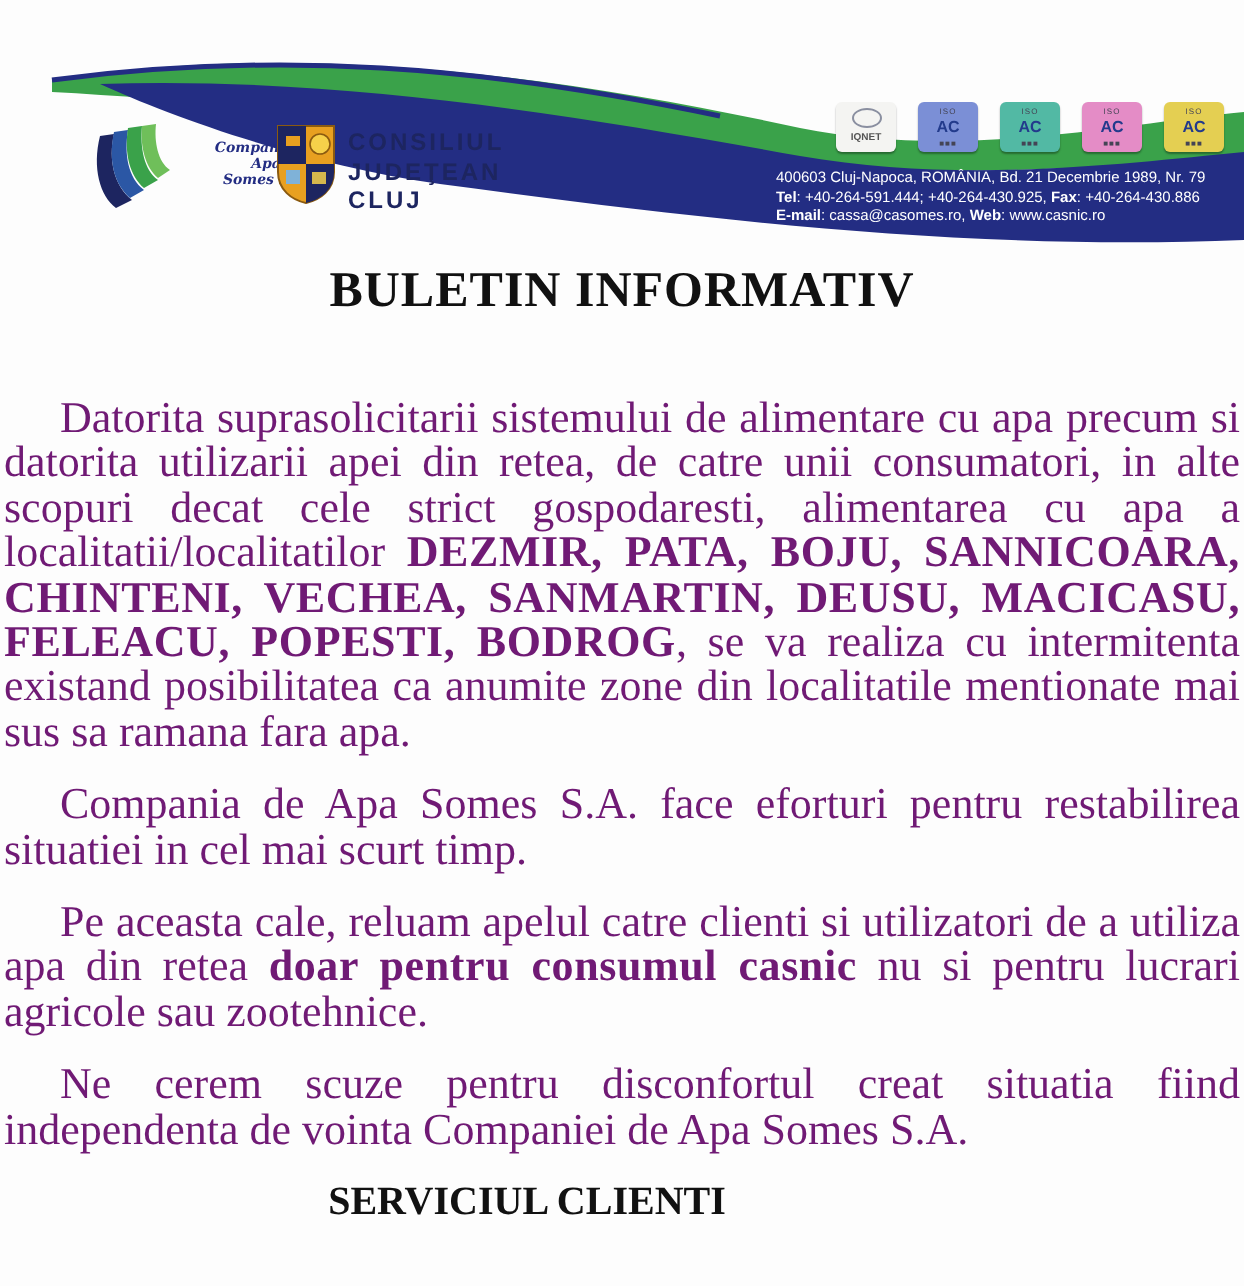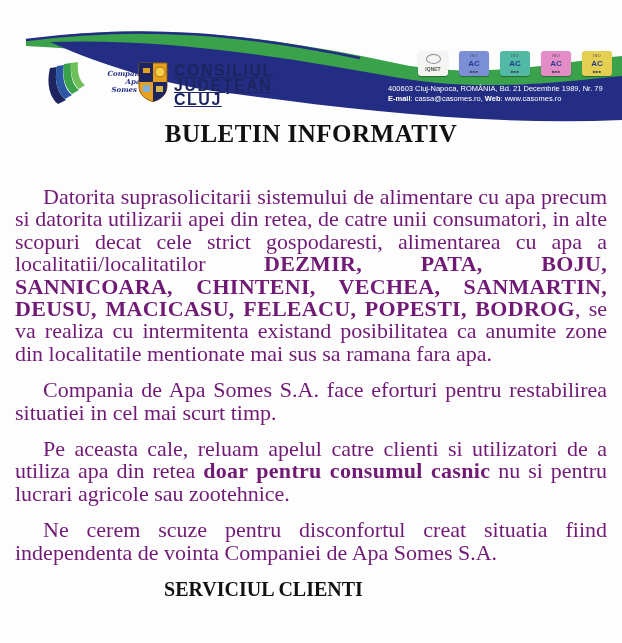--- a/index.html
+++ b/index.html
@@ -12,38 +12,38 @@
   .header svg.swoosh{position:absolute;top:0;left:0;}
 
   .company-logo{position:absolute;top:58px;left:44px;width:120px;height:50px;}
   .company-logo .scripttext{position:absolute;left:58px;top:12px;width:62px;
       font-family:"DejaVu Serif",serif;font-style:italic;font-weight:bold;
       font-size:7px;line-height:8px;color:#232d83;text-align:center;}
 
   .shield{position:absolute;top:62px;left:138px;width:30px;height:40px;}
   .council-text{position:absolute;top:64px;left:174px;
       font-family:"Liberation Sans",sans-serif;font-weight:bold;
-      font-size:16px;line-height:14.5px;color:#1d2560;letter-spacing:1.5px;text-decoration:underline;}
+      font-size:12px;line-height:14.5px;color:#1d2560;letter-spacing:1.5px;}
 
   .badges{position:absolute;top:51px;left:418px;display:flex;gap:11px;}
   .badge{width:30px;height:25px;border-radius:3px;
       font-family:"Liberation Sans",sans-serif;font-weight:bold;font-size:8px;
       color:#233b8c;display:flex;flex-direction:column;align-items:center;
       justify-content:center;box-shadow:0 1px 1px rgba(0,0,0,.35);line-height:8px;}
   .badge .mini{font-size:4px;font-weight:normal;color:#445;letter-spacing:.5px;}
   .badge.iqnet{color:#555;font-size:5px;}
   .badge.iqnet .globe{width:13px;height:8px;border:1px solid #8a8fa0;border-radius:50%;margin-bottom:1px;}
 
   .address{position:absolute;top:84px;left:388px;width:232px;
       font-family:"Liberation Sans",sans-serif;font-size:7.5px;line-height:9.5px;
       color:#ffffff;}
   .address b{color:#ffffff;}
 
   
-  .doc{position:absolute;top:120px;left:0;width:622px;padding:0 15px;box-sizing:border-box;}
+  .doc{position:absolute;top:132px;left:0;width:622px;padding:0 2px;box-sizing:border-box;}
   .title{text-align:center;font-weight:bold;font-size:25px;letter-spacing:.5px;
       margin:0 0 38px 0;color:#111;}
   .doc p{margin:0 0 14px 0;font-size:22px;line-height:22.4px;
       text-align:justify;text-indent:28px;color:#701a75;}
   .doc p b{letter-spacing:.3px;}
   .footer-heading{text-align:center;font-weight:bold;font-size:20px;
       margin:10px 95px 0 0;color:#111;}
 </style>
 </head>
 <body>
@@ -113,21 +113,22 @@
       </div>
       <div class="badge" style="background: rgb(228, 207, 82);">
         <span class="mini">ISO</span>
           <span>AC</span>
           <span class="mini">■■■</span>
       </div>
     </div>
 
     <div class="address">
       <div>400603 Cluj-Napoca, ROMÂNIA, Bd. 21 Decembrie 1989, Nr. 79</div>
-      <div><b>E-mail</b><span>: cassa@casomes.ro, </span><b>Web</b><span>: www.casomes.ro</span></div>
+      <div><b>Tel</b><span>: +40-264-591.444; +40-264-430.925, </span><b>Fax</b><span>: +40-264-430.886</span></div>
+      <div><b>E-mail</b><span>: cassa@casomes.ro, </span><b>Web</b><span>: www.casnic.ro</span></div>
     </div>
   </div>
 
   <div class="doc">
     <h1 class="title">BULETIN INFORMATIV</h1>
 
     <p><span>Datorita suprasolicitarii sistemului de alimentare cu apa precum si datorita utilizarii apei din retea, de catre unii consumatori, in alte scopuri decat cele strict gospodaresti, alimentarea cu apa a localitatii/localitatilor </span><b>DEZMIR, PATA, BOJU, SANNICOARA, CHINTENI, VECHEA, SANMARTIN, DEUSU, MACICASU, FELEACU, POPESTI, BODROG</b><span>, se va realiza cu intermitenta existand posibilitatea ca anumite zone din localitatile mentionate mai sus sa ramana fara apa.</span></p>
     <p><span>Compania de Apa Somes S.A. face eforturi pentru restabilirea situatiei in cel mai scurt timp.</span></p>
     <p><span>Pe aceasta cale, reluam apelul catre clienti si utilizatori de a utiliza apa din retea </span><b>doar pentru consumul casnic</b><span> nu si pentru lucrari agricole sau zootehnice.</span></p>
     <p><span>Ne cerem scuze pentru disconfortul creat situatia fiind independenta de vointa Companiei de Apa Somes S.A.</span></p>

